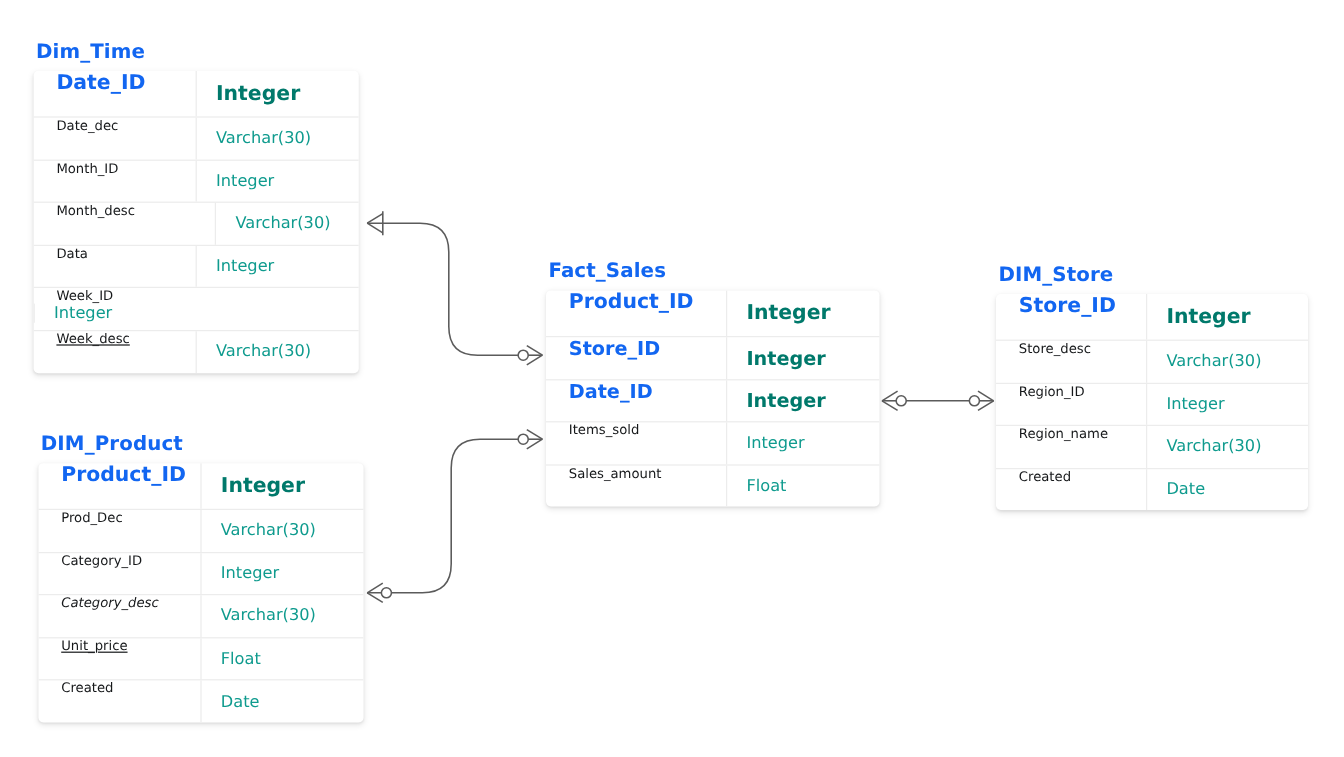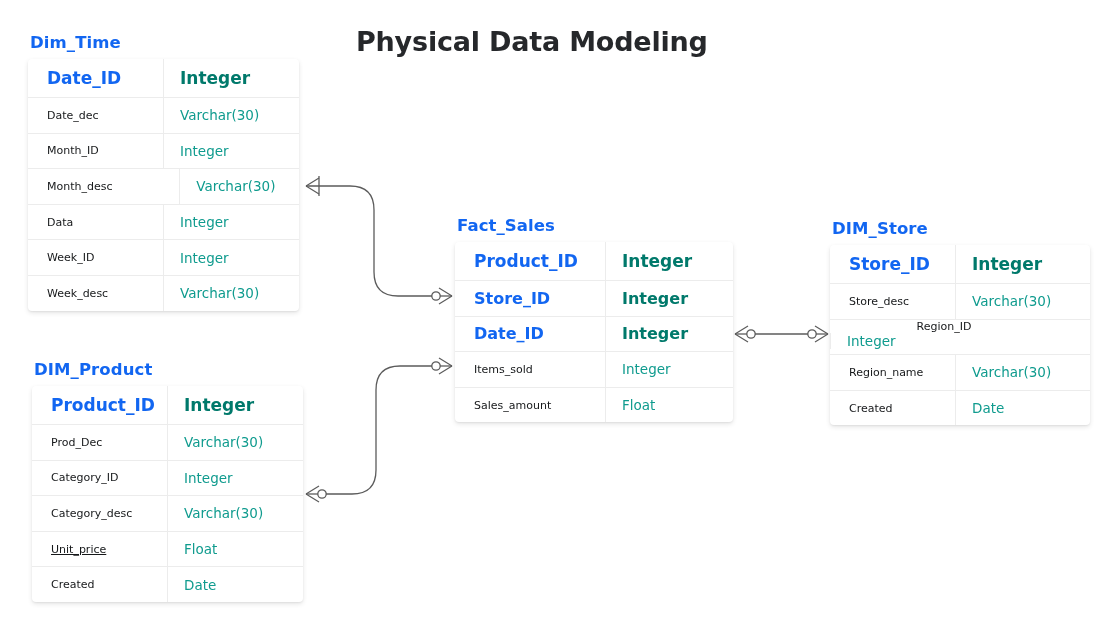--- a/index.html
+++ b/index.html
@@ -52,21 +52,21 @@
   }
   .entity-table {
     position: relative;
     background: #ffffff;
     border-radius: 4px;
     box-shadow: 0 2px 5px rgba(0,0,0,0.10), 0 1px 2px rgba(0,0,0,0.06);
     overflow: hidden;
   }
   .erow {
     display: flex;
-    align-items: center;
+    align-items: flex-start;
     border-top: 1px solid #ececec;
     box-sizing: border-box;
   }
   .erow:first-child {
     border-top: none;
   }
   .ecell-name {
     box-sizing: border-box;
     padding-left: 19px;
     color: #16181a;
@@ -118,21 +118,20 @@
     fill: #ffffff;
     stroke: #5b5b5b;
     stroke-width: 1.3px;
   }
 </style>
 </head>
 <body>
 
 <div id="canvas">
 
-  <div class="diagram-title">Physical Data Modeling</div>
 
   <div id="entity-layer">
       <div class="entity" style="left: 28px; top: 59px; width: 271px;">
         <div class="entity-title">Dim_Time</div>
         <div class="entity-table">
           <div class="erow key header" style="height: 38px;">
             <div class="ecell-name" style="width: 135px;">Date_ID</div>
             <div class="ecell-type" style="width: 136px;">Integer</div>
           </div>
           <div class="erow" style="height: 35.6px;">
@@ -144,47 +143,47 @@
             <div class="ecell-type" style="width: 136px;">Integer</div>
           </div>
           <div class="erow" style="height: 35.6px; gap: 32px;">
             <div class="ecell-name" style="width: 135px;">Month_desc</div>
             <div class="ecell-type" style="width: 136px;">Varchar(30)</div>
           </div>
           <div class="erow" style="height: 35.6px;">
             <div class="ecell-name" style="width: 135px;">Data</div>
             <div class="ecell-type" style="width: 136px;">Integer</div>
           </div>
-          <div class="erow" style="height: 35.6px;">
+          <div class="erow" style="height: 35.6px; flex-direction: column;">
             <div class="ecell-name" style="width: 135px;">Week_ID</div>
             <div class="ecell-type" style="width: 136px;">Integer</div>
           </div>
           <div class="erow" style="height: 35.6px;">
-            <div class="ecell-name" style="width: 135px;">Week_desc</div>
+            <div class="ecell-name" style="width: 135px; text-decoration: underline;">Week_desc</div>
             <div class="ecell-type" style="width: 136px;">Varchar(30)</div>
           </div>
         </div>
       </div>
       <div class="entity" style="left: 32px; top: 386px; width: 271px;">
         <div class="entity-title">DIM_Product</div>
         <div class="entity-table">
           <div class="erow key header" style="height: 38px;">
             <div class="ecell-name" style="width: 135px;">Product_ID</div>
             <div class="ecell-type" style="width: 136px;">Integer</div>
           </div>
           <div class="erow" style="height: 35.6px;">
             <div class="ecell-name" style="width: 135px;">Prod_Dec</div>
             <div class="ecell-type" style="width: 136px;">Varchar(30)</div>
           </div>
           <div class="erow" style="height: 35.6px;">
             <div class="ecell-name" style="width: 135px;">Category_ID</div>
             <div class="ecell-type" style="width: 136px;">Integer</div>
           </div>
           <div class="erow" style="height: 35.6px;">
-            <div class="ecell-name" style="width: 135px;">Category_desc</div>
+            <div class="ecell-name" style="width: 135px; font-style: italic;">Category_desc</div>
             <div class="ecell-type" style="width: 136px;">Varchar(30)</div>
           </div>
           <div class="erow" style="height: 35.6px;">
             <div class="ecell-name" style="width: 135px; text-decoration: underline;">Unit_price</div>
             <div class="ecell-type" style="width: 136px;">Float</div>
           </div>
           <div class="erow" style="height: 35.6px;">
             <div class="ecell-name" style="width: 135px;">Created</div>
             <div class="ecell-type" style="width: 136px;">Date</div>
           </div>
@@ -219,21 +218,21 @@
         <div class="entity-title">DIM_Store</div>
         <div class="entity-table">
           <div class="erow key header" style="height: 38px;">
             <div class="ecell-name" style="width: 125px;">Store_ID</div>
             <div class="ecell-type" style="width: 135px;">Integer</div>
           </div>
           <div class="erow" style="height: 35.6px;">
             <div class="ecell-name" style="width: 125px;">Store_desc</div>
             <div class="ecell-type" style="width: 135px;">Varchar(30)</div>
           </div>
-          <div class="erow" style="height: 35.6px; flex-direction: column;">
+          <div class="erow" style="height: 35.6px;">
             <div class="ecell-name" style="width: 125px;">Region_ID</div>
             <div class="ecell-type" style="width: 135px;">Integer</div>
           </div>
           <div class="erow" style="height: 35.6px;">
             <div class="ecell-name" style="width: 125px;">Region_name</div>
             <div class="ecell-type" style="width: 135px;">Varchar(30)</div>
           </div>
           <div class="erow" style="height: 35.6px;">
             <div class="ecell-name" style="width: 125px;">Created</div>
             <div class="ecell-type" style="width: 135px;">Date</div>

